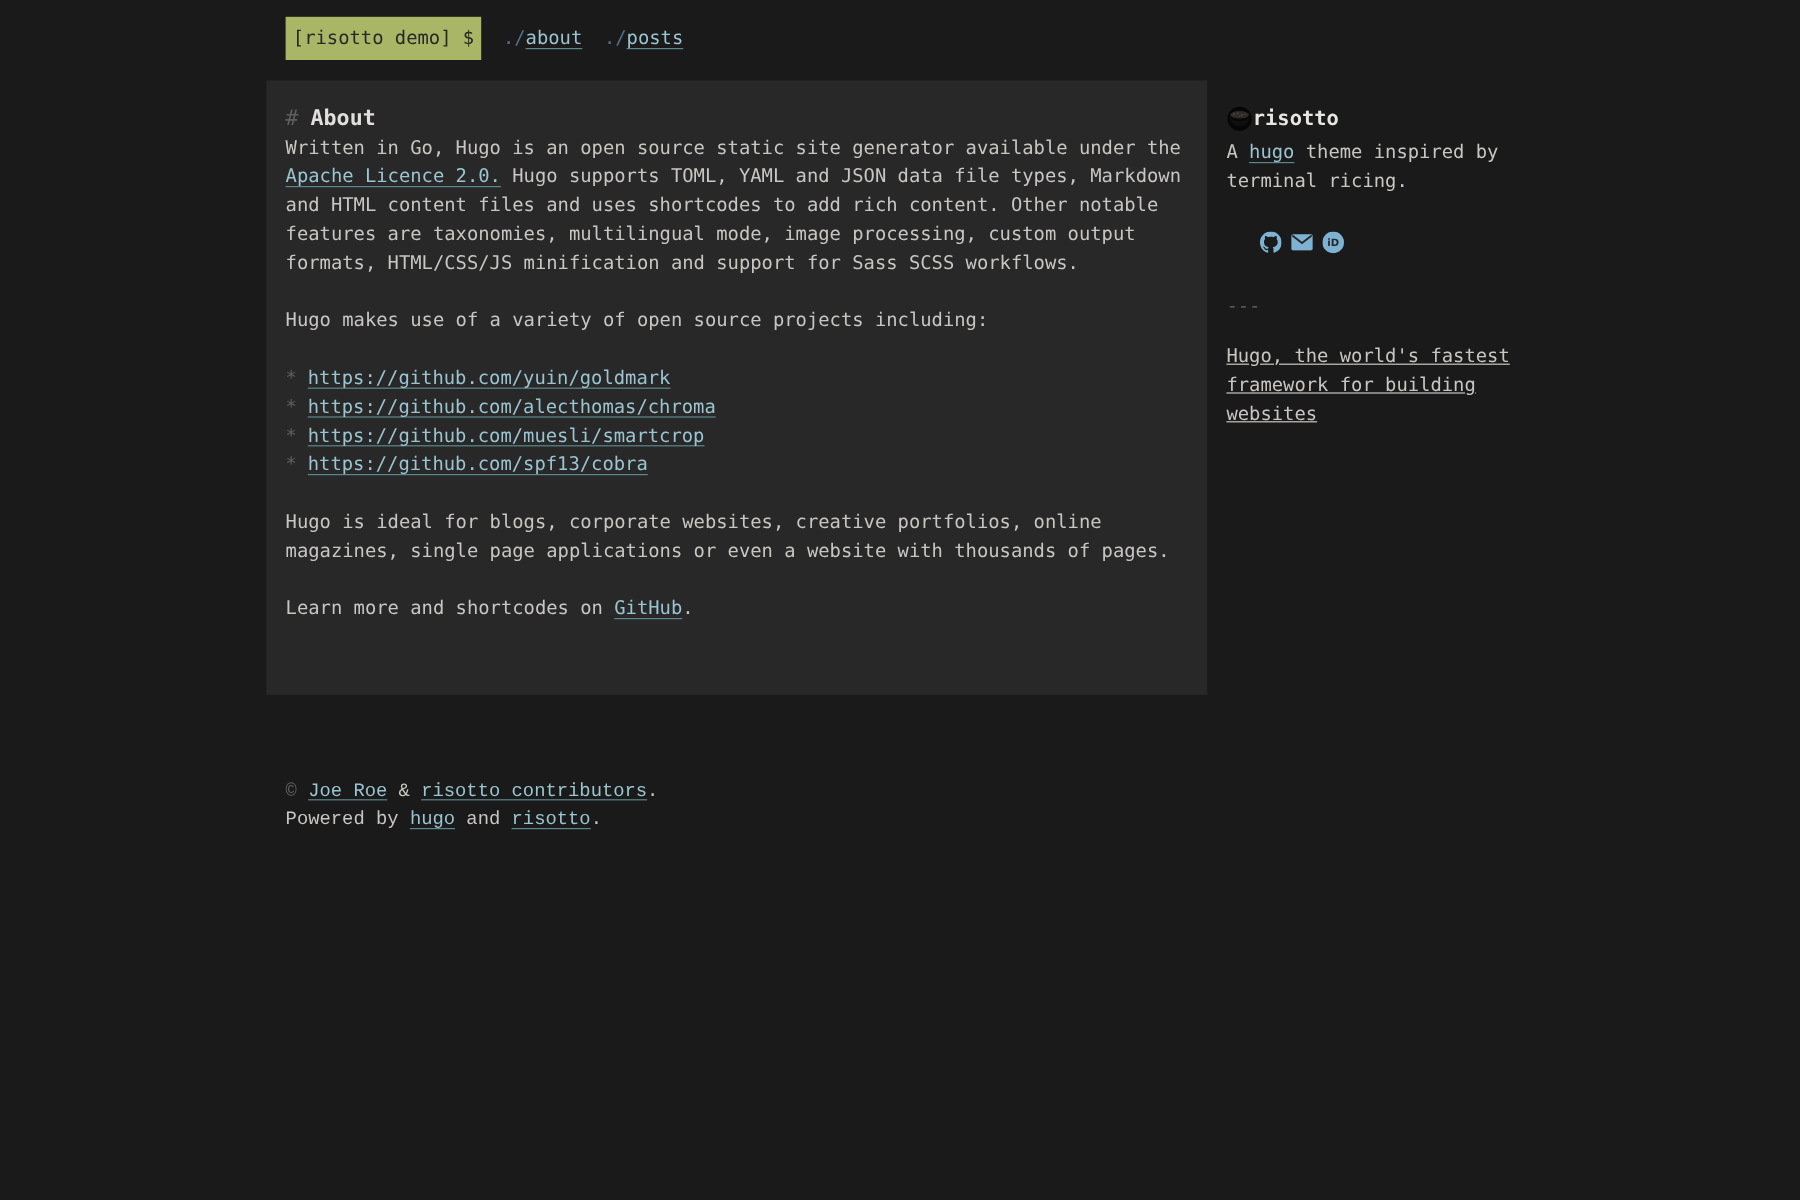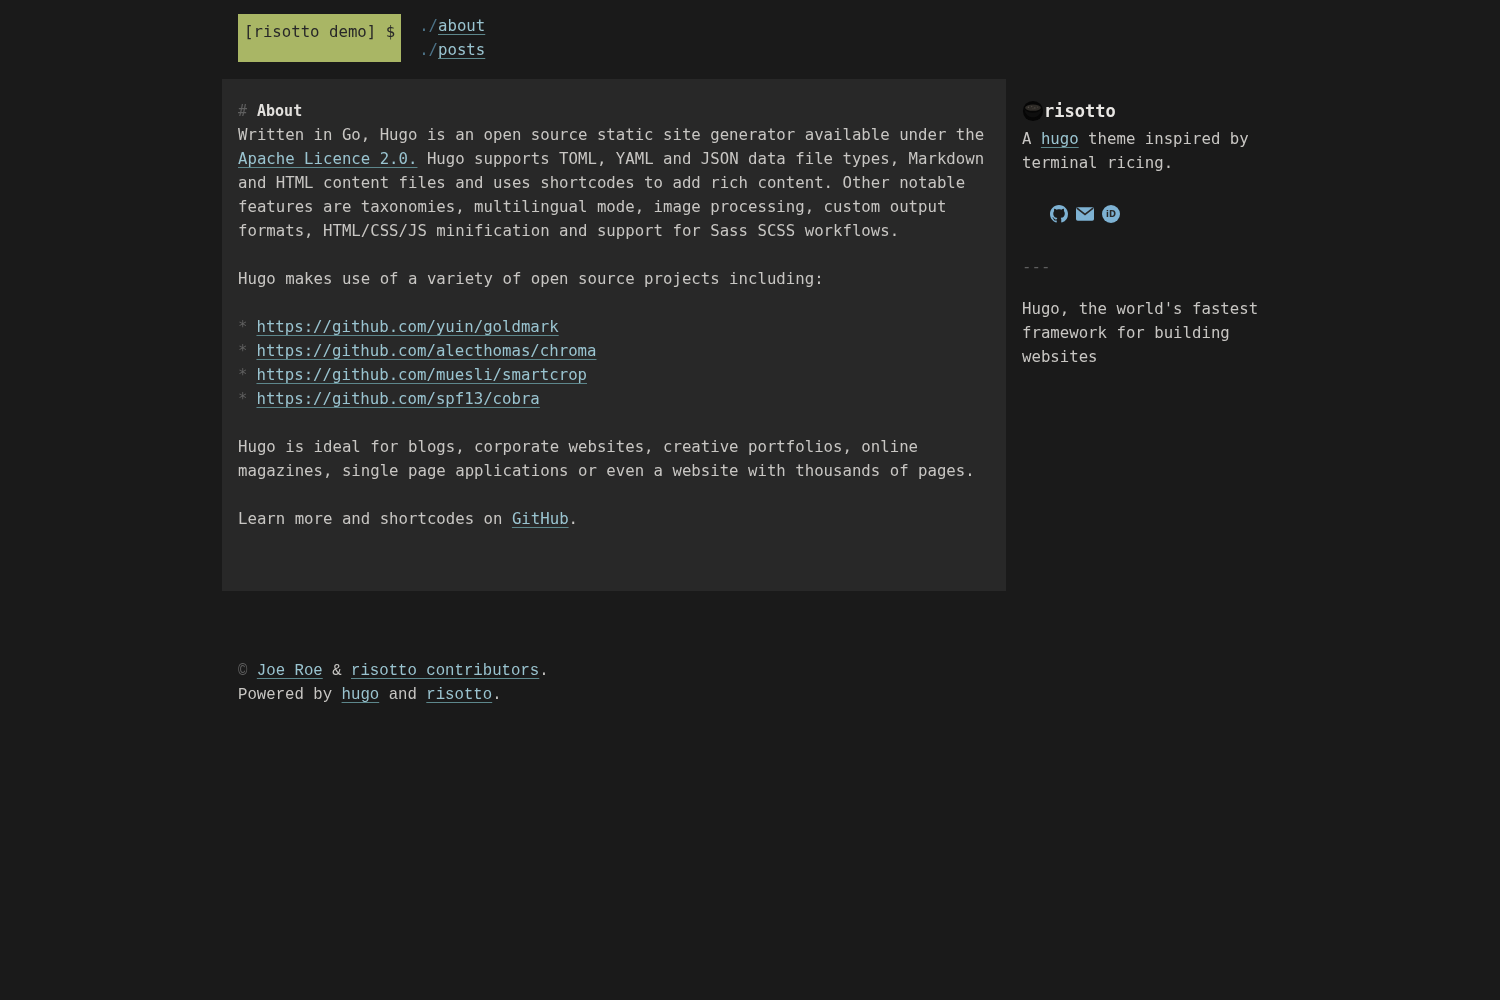--- a/index.html
+++ b/index.html
@@ -23,21 +23,21 @@
     display: flex;
     align-items: stretch;
   }
   .prompt-badge {
     display: inline-block;
     background: #a9b665;
     color: #282828;
     padding: 6px 6px;
     line-height: 24px;
   }
-  .nav-list { list-style: none; display: flex; align-items: center; flex-direction: column; }
+  .nav-list { list-style: none; display: flex; align-items: center; }
   .nav-item { margin-left: 18px; }
   .nav-prefix { color: #4c7287; }
   a.link {
     color: #9ac4d0;
     text-decoration: underline;
     text-decoration-color: #5d878c;
     text-underline-offset: 3px;
     cursor: pointer;
   }
 
@@ -48,21 +48,21 @@
     gap: 16px;
     align-items: start;
   }
 
   
   main.card {
     background: #282828;
     padding: 20px 16px 36px 16px;
   }
   main.card h1 {
-    font-size: 15px;
+    font-size: 18px;
     font-weight: bold;
     color: #e2e0dd;
     line-height: 24px;
   }
   .hash { color: #5f5f5f; font-weight: normal; margin-right: 10px; }
   main.card p { margin: 24px 0; }
   main.card h1 + p { margin-top: 0; }
   ul.project-list { list-style: none; margin: 24px 0; }
   ul.project-list li { line-height: 24px; }
   .list-marker { color: #5f5f5f; margin-right: 9px; }
@@ -70,21 +70,21 @@
   
   aside.sidebar { padding-top: 20px; }
   .site-title-row { display: flex; align-items: center; }
   .avatar { width: 22px; height: 22px; flex: 0 0 auto; display: block; }
   .site-title { font-size: 17px; font-weight: bold; color: #e8e6e3; line-height: 24px; }
   .tagline { margin-top: 4px; }
   .icon-row { margin-top: 30px; display: flex; gap: 8px; align-items: center; padding-left: 28px; }
   .icon-link { color: #7eb2d3; display: inline-flex; cursor: pointer; }
   .icon-link svg { display: block; }
   .separator { color: #5f5f5f; margin-top: 32px; }
-  .sb-description { margin-top: 18px; }
+  .sb-description { margin-top: 18px; text-decoration: underline; }
   .sb-byline { margin-top: 24px; }
   .sb-date { display: block; }
 
   
   footer {
     margin-top: 68px;
     padding-left: 16px;
     font-family: Liberation Mono, monospace;
   }
   .muted { color: #5f5f5f; }

